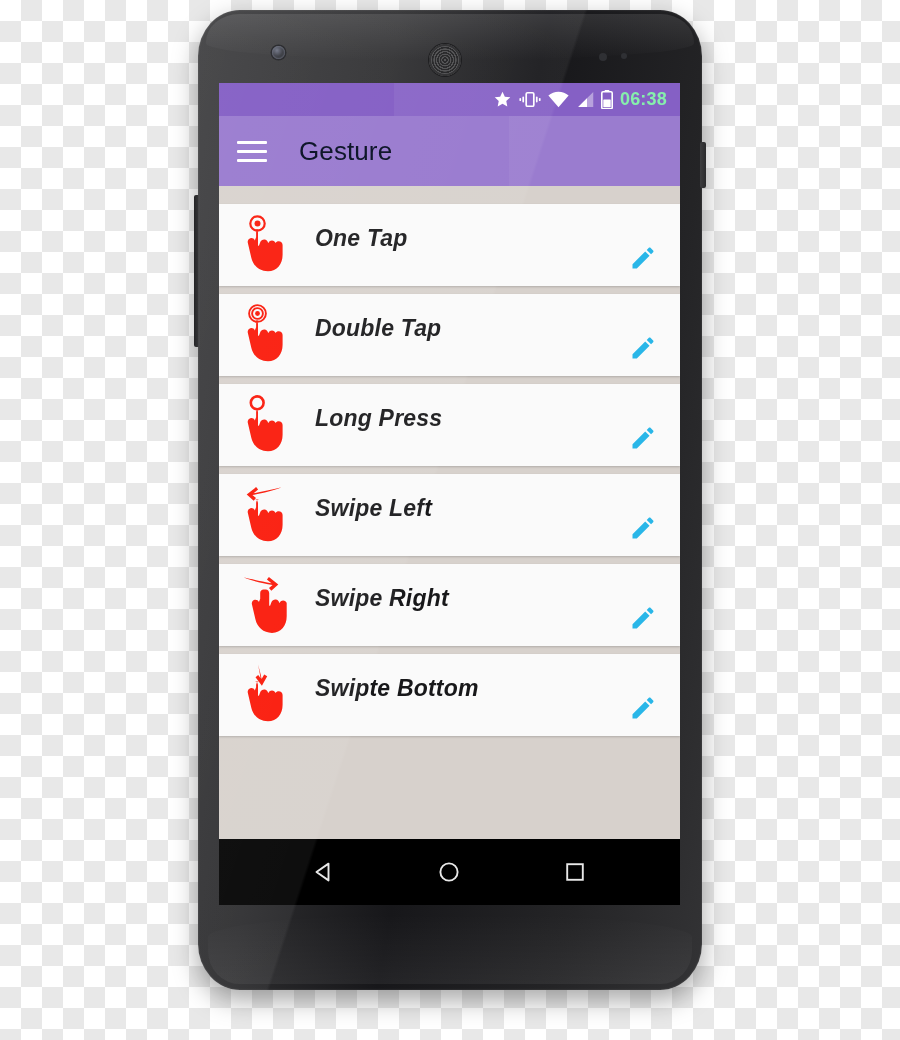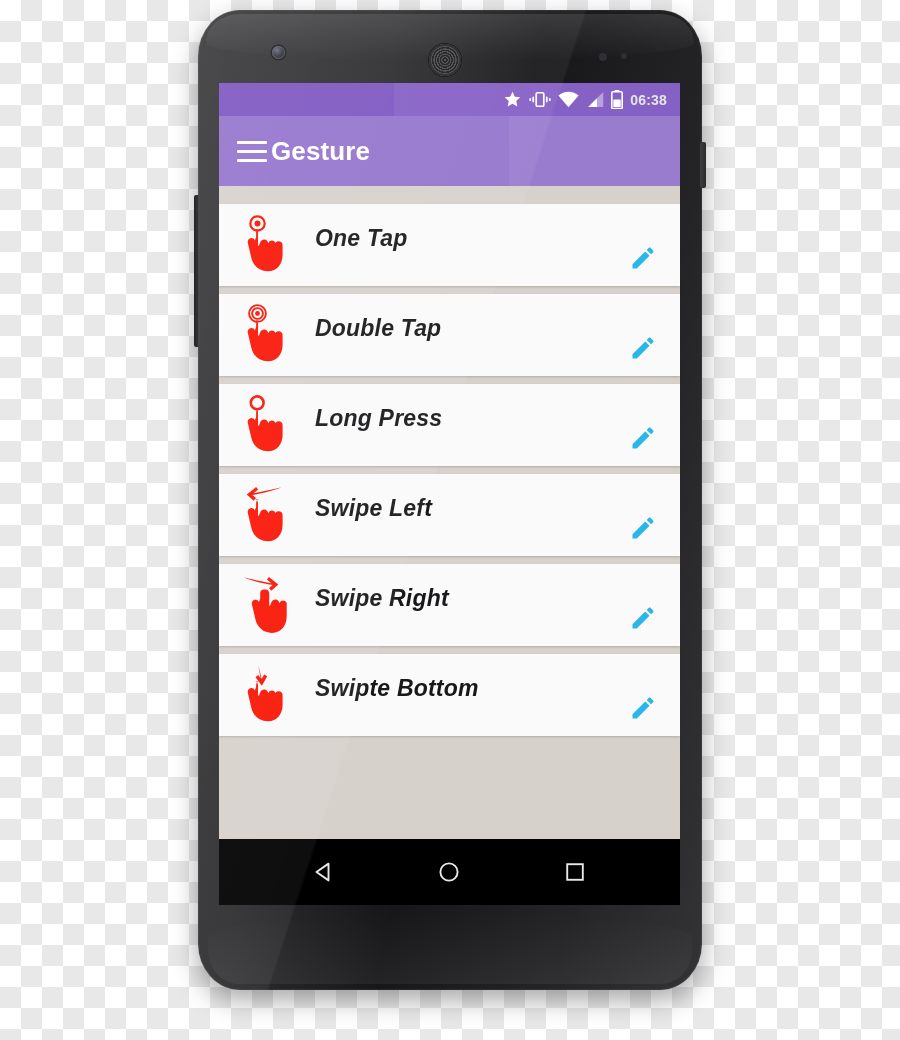--- a/index.html
+++ b/index.html
@@ -132,22 +132,22 @@
   }
   .sb-icons {
     display: flex;
     align-items: center;
     gap: 7px;
     position: relative;
     z-index: 2;
   }
   .sb-icons svg { display: block; }
   #status-clock {
-    color: #e5e5e5;
-    font-size: 14px;
+    color: #86efac;
+    font-size: 18px;
     font-weight: bold;
     letter-spacing: 0.2px;
     margin-left: 7px;
     position: relative;
     z-index: 2;
   }
 
   
   #toolbar {
     height: 70px;
@@ -172,23 +172,24 @@
     cursor: pointer;
   }
   #menu-button span {
     display: block;
     height: 3px;
     width: 30px;
     background: #ffffff;
     border-radius: 1px;
   }
   #app-title {
-    color: #ffffff;
+    color: #0f172a;
     font-size: 26px;
-    font-weight: bold;
+    font-weight: normal;
+    margin-left: 28px;
     position: relative; z-index: 2;
     letter-spacing: 0.1px;
   }
 
   
   #list-area {
     background: #D7D1CC;
     height: 653px;
     padding-top: 18px;
     box-sizing: border-box;

